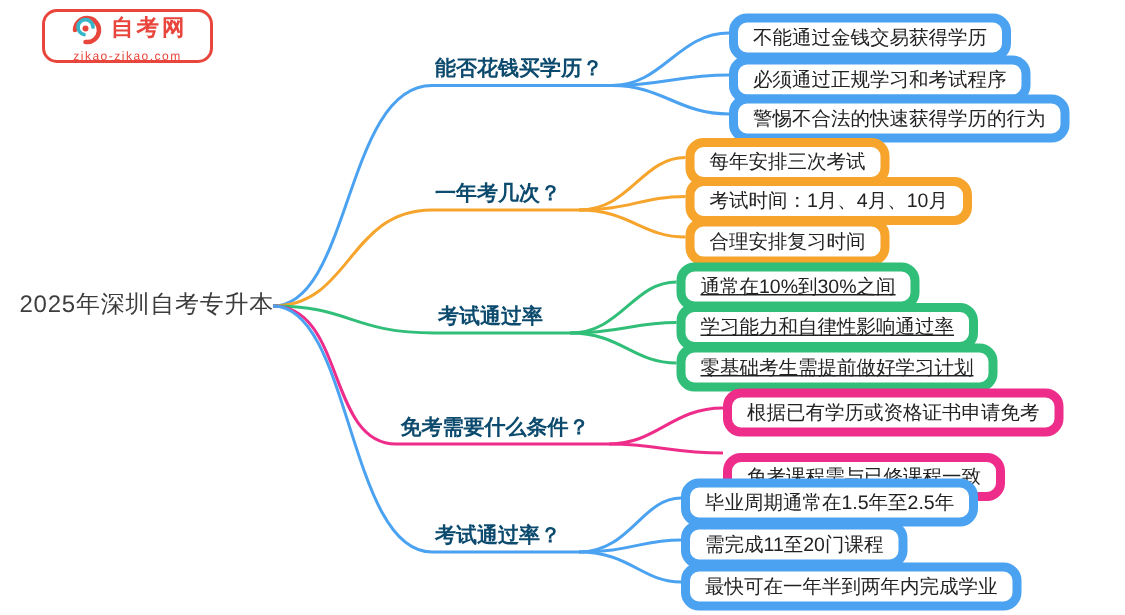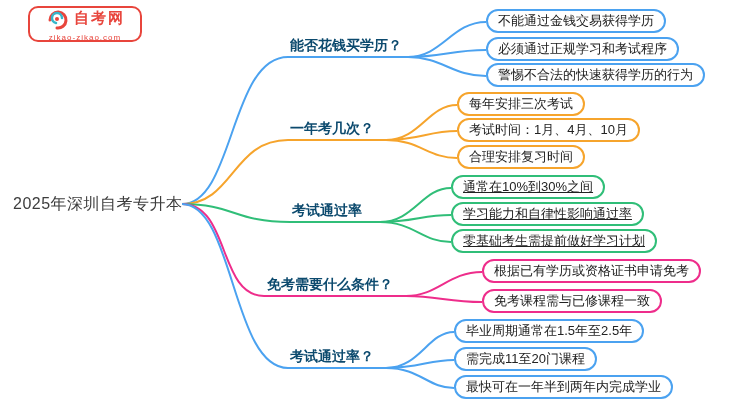--- a/index.html
+++ b/index.html
@@ -10,21 +10,21 @@
   svg.links{position:absolute;left:0;top:0;width:750px;height:410px;}
   .root{
     position:absolute;left:13px;top:195px;font-size:16px;line-height:18px;
     color:#3d3d3d;letter-spacing:0.5px;white-space:nowrap;
   }
   .branch{
     position:absolute;font-size:14px;line-height:19px;font-weight:600;color:#0c4a6e;
     white-space:nowrap;
   }
   .leaf{
-    position:absolute;box-sizing:border-box;background:#fff;border:2px solid #a16207;
+    position:absolute;box-sizing:border-box;background:#fff;border:6px solid #a16207;
     border-radius:12px;padding:1px 10px;font-size:13px;line-height:18px;color:#222;
     white-space:nowrap;
   }
   .c-blue{border-color:#4ba2f0;}
   .c-orange{border-color:#f6a42c;}
   .c-green{border-color:#30be78;text-decoration:underline;}
   .c-pink{border-color:#ee2d8b;}
   .logo{
     position:absolute;left:28px;top:6px;width:114px;height:36px;box-sizing:border-box;
     border:2px solid #e8453c;border-radius:10px;background:#fff;
@@ -95,19 +95,19 @@
 
   <div class="leaf c-orange" style="left:457px;top:92px;">每年安排三次考试</div>
   <div class="leaf c-orange" style="left:457px;top:118px;">考试时间：1月、4月、10月</div>
   <div class="leaf c-orange" style="left:457px;top:145px;">合理安排复习时间</div>
 
   <div class="leaf c-green" style="left:451px;top:175px;">通常在10%到30%之间</div>
   <div class="leaf c-green" style="left:451px;top:202px;">学习能力和自律性影响通过率</div>
   <div class="leaf c-green" style="left:451px;top:229px;">零基础考生需提前做好学习计划</div>
 
   <div class="leaf c-pink" style="left:482px;top:259px;">根据已有学历或资格证书申请免考</div>
-  <div class="leaf c-pink" style="left:482px;top:289px;font-family:Liberation Serif, serif;">免考课程需与已修课程一致</div>
+  <div class="leaf c-pink" style="left:482px;top:302px;font-family:Liberation Serif, serif;">免考课程需与已修课程一致</div>
 
   <div class="leaf c-blue" style="left:454px;top:319px;">毕业周期通常在1.5年至2.5年</div>
   <div class="leaf c-blue" style="left:454px;top:347px;">需完成11至20门课程</div>
   <div class="leaf c-blue" style="left:454px;top:375px;">最快可在一年半到两年内完成学业</div>
 
 </div>
 
 </body></html>

